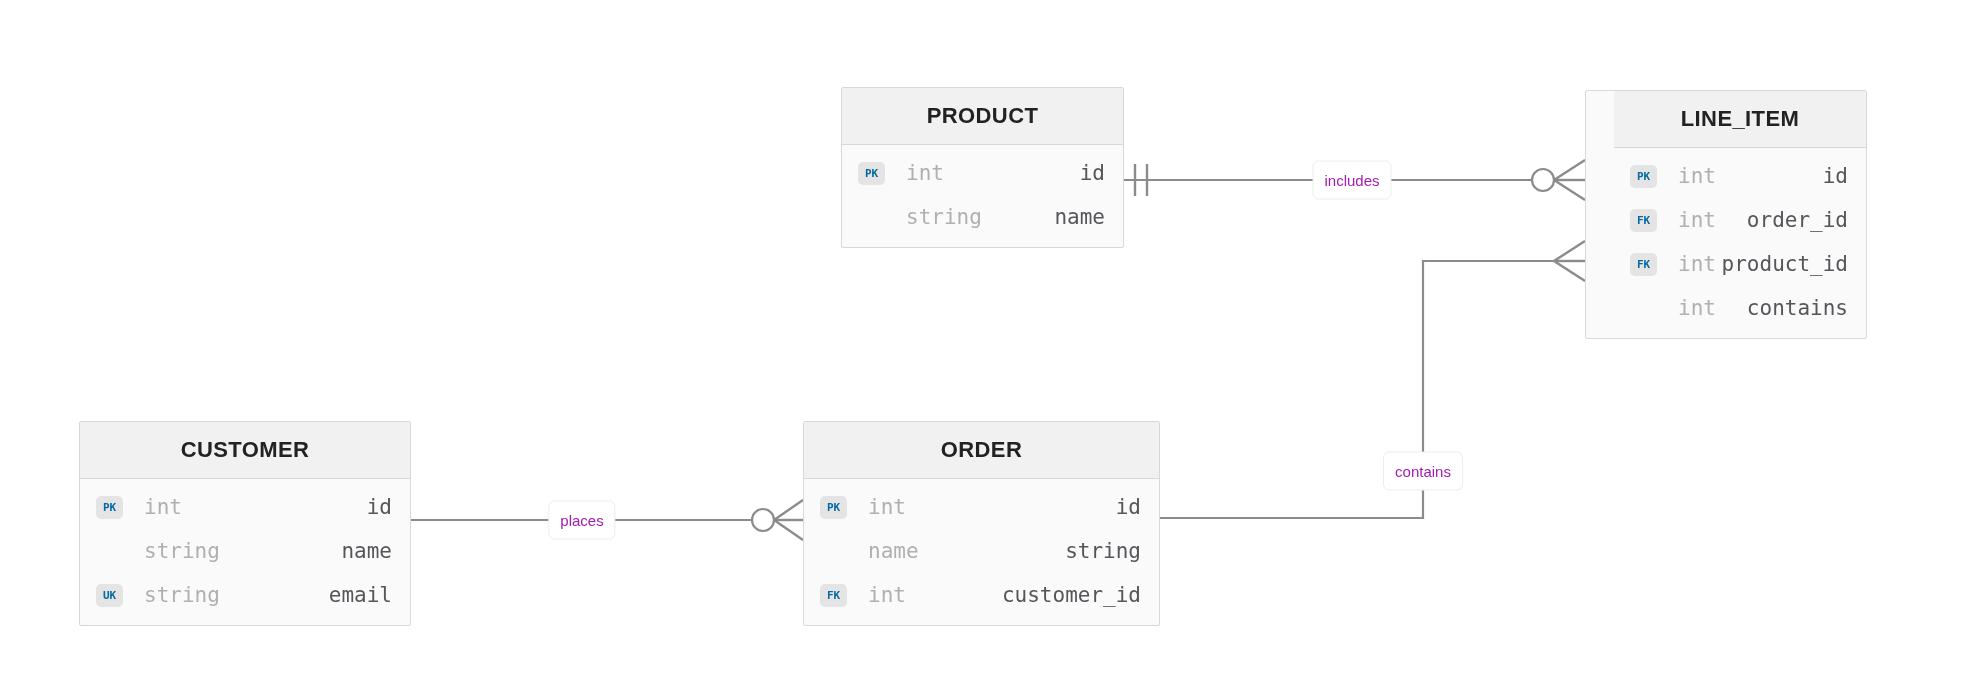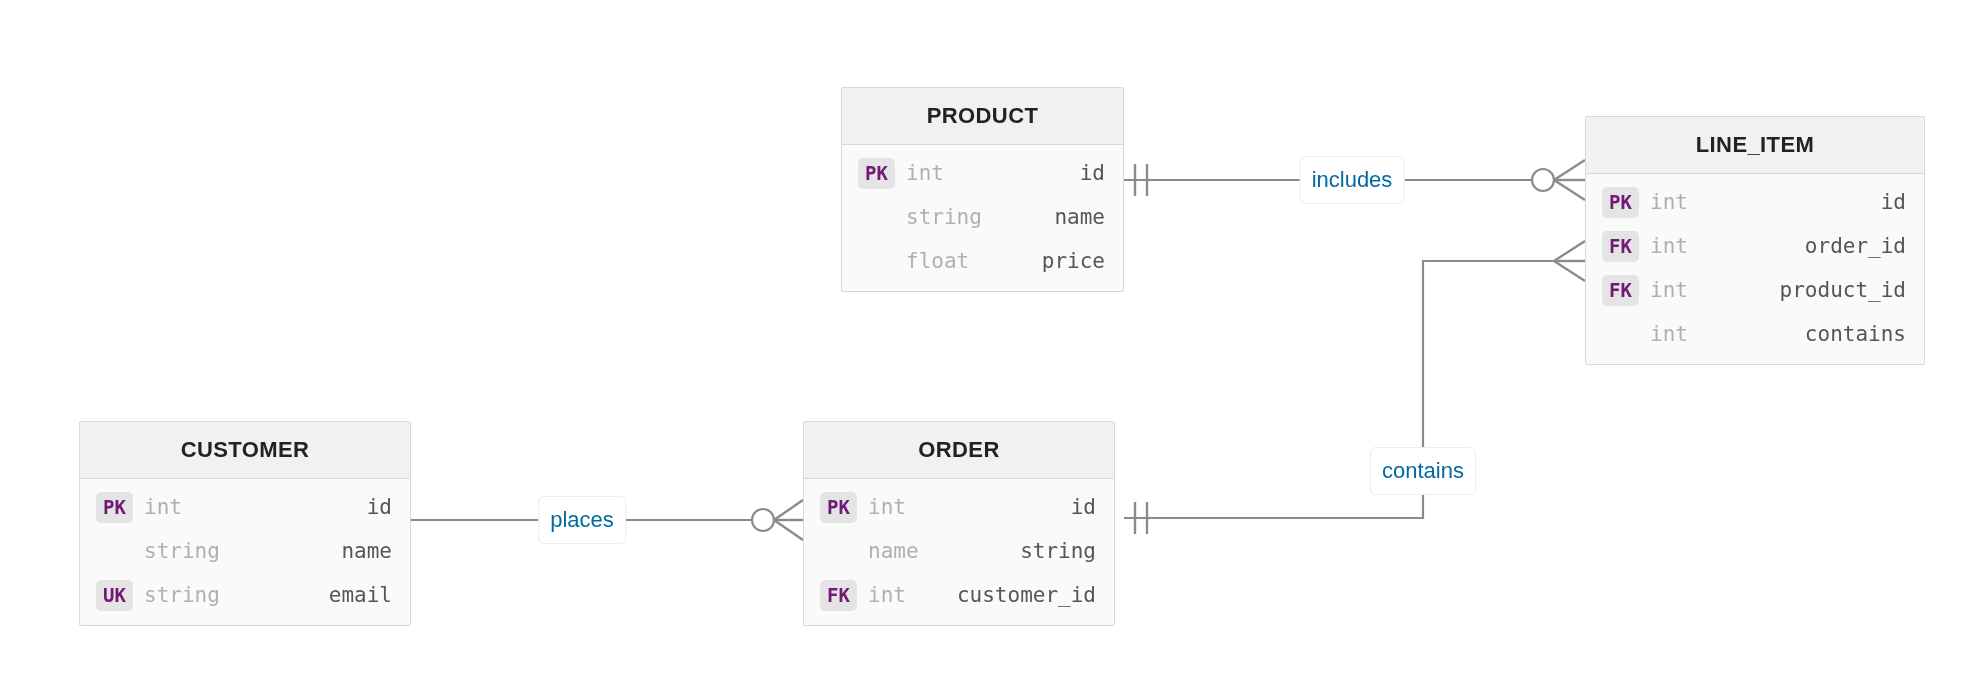--- a/index.html
+++ b/index.html
@@ -54,24 +54,24 @@
   .attr-key {
     flex: 0 0 auto;
     width: 40px;
     margin-right: 8px;
     display: flex;
     align-items: center;
   }
   .badge {
     display: inline-block;
     background: #e4e4e4;
-    color: #701a75;
+    color: #0369a1;
     font-family: "DejaVu Sans Mono", monospace;
     font-weight: bold;
-    font-size: 19px;
+    font-size: 11px;
     line-height: 1;
     padding: 6px 7px;
     border-radius: 5px;
   }
   .badge.empty {
     background: transparent;
     padding: 6px 7px;
   }
   .attr-type {
     flex: 0 0 auto;
@@ -115,22 +115,22 @@
 
   
   .rel-label {
     position: absolute;
     transform: translate(-50%, -50%);
     background: #ffffff;
     border: 1px solid #ececec;
     border-radius: 6px;
     padding: 10px 11px;
     font-family: "Liberation Sans", sans-serif;
-    font-size: 22px;
-    color: #0369a1;
+    font-size: 15px;
+    color: #a21caf;
     white-space: nowrap;
   }
 </style>
 </head>
 <body>
 
 <div id="canvas">
 
   <svg class="edge-svg" viewBox="0 0 1971 700" xmlns="http://www.w3.org/2000/svg">
 
@@ -192,31 +192,24 @@
         <span class="attr-type">int</span>
         <span class="attr-name">id</span>
       </div>
       <div class="attr-row">
         <span class="attr-key">
             <span class="badge empty"></span>
           </span>
         <span class="attr-type">string</span>
         <span class="attr-name">name</span>
       </div>
-      <div class="attr-row">
-        <span class="attr-key">
-            <span class="badge empty"></span>
-          </span>
-        <span class="attr-type">float</span>
-        <span class="attr-name">price</span>
-      </div>
-    </div>
-  </div>
-
-  <div class="entity" style="left:1585px; top:116px; width:340px;">
+    </div>
+  </div>
+
+  <div class="entity" style="left:1585px; top:90px; width:282px;padding-left:28px;">
     <div class="entity-header">
       <span class="entity-title">LINE_ITEM</span>
     </div>
     <div class="entity-body">
       <div class="attr-row">
         <span class="attr-key">
             <span class="badge">PK</span>
           </span>
         <span class="attr-type">int</span>
         <span class="attr-name">id</span>
@@ -267,21 +260,21 @@
       <div class="attr-row">
         <span class="attr-key">
             <span class="badge">UK</span>
           </span>
         <span class="attr-type">string</span>
         <span class="attr-name">email</span>
       </div>
     </div>
   </div>
 
-  <div class="entity" style="left:803px; top:421px; width:312px;">
+  <div class="entity" style="left:803px; top:421px; width:357px;">
     <div class="entity-header">
       <span class="entity-title">ORDER</span>
     </div>
     <div class="entity-body">
       <div class="attr-row">
         <span class="attr-key">
             <span class="badge">PK</span>
           </span>
         <span class="attr-type">int</span>
         <span class="attr-name">id</span>

